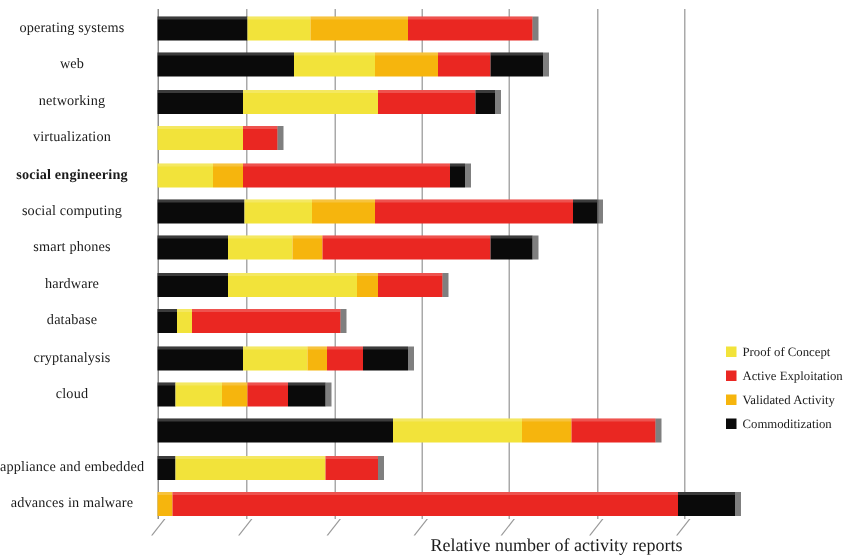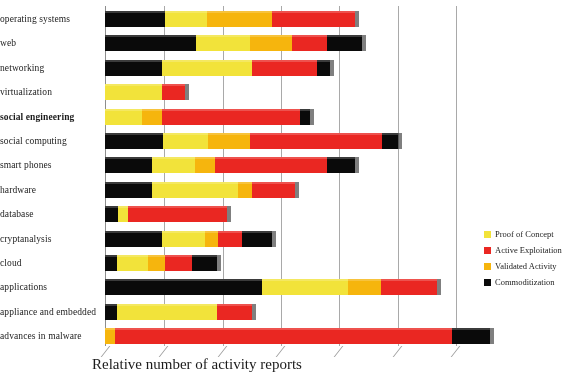--- a/index.html
+++ b/index.html
@@ -65,21 +65,21 @@
     height: 26px;
     width: 570px;
   }
   .row-label {
     position: absolute;
     left: 0;
     top: 0;
     width: 96px;
     height: 26px;
     line-height: 26px;
-    text-align: left;
+    text-align: center;
     font-size: 9.5px;
     color: #1b1b1b;
     white-space: nowrap;
     letter-spacing: 0.1px;
   }
   .bar {
     position: absolute;
     left: 105px;
     top: 5px;
     height: 16px;
@@ -111,25 +111,25 @@
     width: 4px;
     height: 16px;
     vertical-align: top;
     background: #151515;
     opacity: 0.55;
   }
 
   
   #xaxis-title {
     position: absolute;
-    left: 92px;
+    left: 105px;
     top: 356px;
     width: 350px;
-    text-align: left;
-    font-size: 15px;
+    text-align: right;
+    font-size: 12px;
     color: #1b1b1b;
   }
 
   
   #legend {
     position: absolute;
     left: 484px;
     top: 226px;
     width: 86px;
   }
@@ -209,21 +209,20 @@
       </div>
       <div class="row" style="top: 225.6px;">
         <div class="row-label">cryptanalysis</div>
         <div class="bar"><span class="seg research" title="Research: 0.98" style="width: 57.1667px;"></span><span class="seg proof" title="Proof of Concept: 0.74" style="width: 43.1667px;"></span><span class="seg validated" title="Validated Activity: 0.22" style="width: 12.8333px;"></span><span class="seg active" title="Active Exploitation: 0.41" style="width: 23.9167px;"></span><span class="seg commoditization" title="Commoditization: 0.51" style="width: 29.75px;"></span><span class="cap"></span></div>
       </div>
       <div class="row" style="top: 250px;">
         <div class="row-label">cloud</div>
         <div class="bar"><span class="seg research" title="Research: 0.21" style="width: 12.25px;"></span><span class="seg proof" title="Proof of Concept: 0.53" style="width: 30.9167px;"></span><span class="seg validated" title="Validated Activity: 0.29" style="width: 16.9167px;"></span><span class="seg active" title="Active Exploitation: 0.46" style="width: 26.8333px;"></span><span class="seg commoditization" title="Commoditization: 0.43" style="width: 25.0833px;"></span><span class="cap"></span></div>
       </div>
       <div class="row" style="top: 274.4px;">
-        <div class="row-label">applications</div>
         <div class="bar"><span class="seg research" title="Research: 2.69" style="width: 156.917px;"></span><span class="seg proof" title="Proof of Concept: 1.47" style="width: 85.75px;"></span><span class="seg validated" title="Validated Activity: 0.57" style="width: 33.25px;"></span><span class="seg active" title="Active Exploitation: 0.96" style="width: 56px;"></span><span class="cap"></span></div>
       </div>
       <div class="row" style="top: 298.8px; padding-left: 21px;">
         <div class="row-label">appliance and embedded</div>
         <div class="bar"><span class="seg research" title="Research: 0.21" style="width: 12.25px;"></span><span class="seg proof" title="Proof of Concept: 1.71" style="width: 99.75px;"></span><span class="seg active" title="Active Exploitation: 0.6" style="width: 35px;"></span><span class="cap"></span></div>
       </div>
       <div class="row" style="top: 323.2px;">
         <div class="row-label">advances in malware</div>
         <div class="bar"><span class="seg validated" title="Validated Activity: 0.17" style="width: 9.91667px;"></span><span class="seg active" title="Active Exploitation: 5.78" style="width: 337.167px;"></span><span class="seg commoditization" title="Commoditization: 0.65" style="width: 37.9167px;"></span><span class="cap"></span></div>
       </div>

